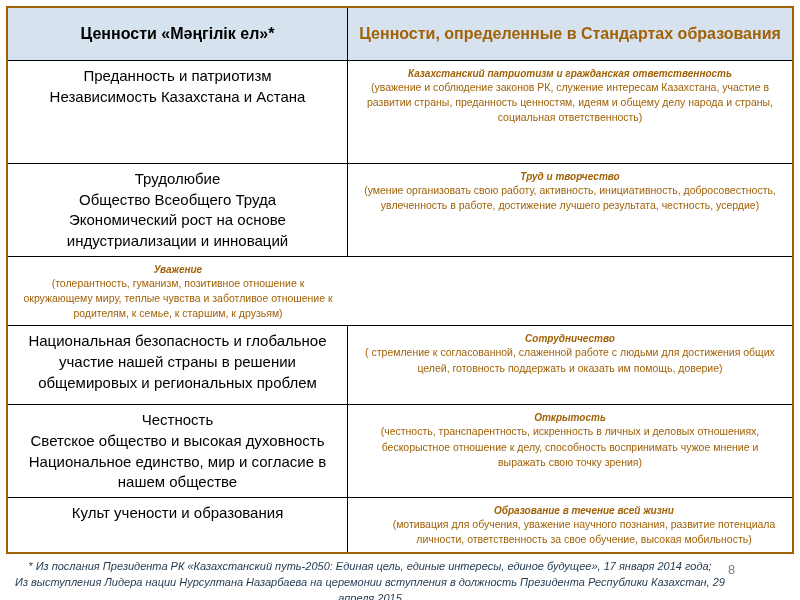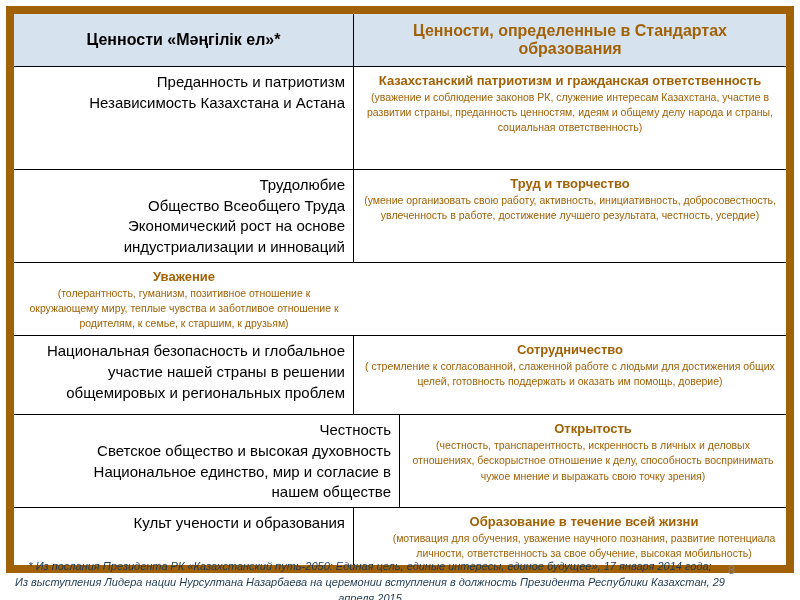--- a/index.html
+++ b/index.html
@@ -8,63 +8,63 @@
     background: #ffffff;
     font-family: "Liberation Sans", sans-serif;
     overflow: hidden;
     position: relative;
   }
   .slide { position: absolute; inset: 0; background: #ffffff; }
 
   .tbl {
     position: absolute;
     left: 6px; top: 6px; width: 788px;
-    border: 8px solid #a16207;
+    border: 2px solid #a16207;
     background: #fff;
   }
   .trow {
     display: grid;
     grid-template-columns: 340px 1fr;
     border-top: 1.5px solid #000;
   }
   .trow.head { border-top: none; background: #d6e2ee; }
 
   .cell-l {
     border-right: 1.5px solid #000;
     padding: 5px 8px 4px 8px;
     font-size: 15px;
     line-height: 1.38;
     color: #000;
     white-space: pre-line;
-    text-align: right;
+    text-align: center;
   }
   .cell-r {
     padding: 4px 10px 4px 10px;
     text-align: center;
     color: #a16207;
   }
   .head .cell-l, .head .cell-r {
     display: flex; align-items: center; justify-content: center;
     font-weight: bold; font-size: 16px; text-align: center;
     white-space: normal; padding: 4px 8px;
   }
   .rtitle {
-    font-size: 13px; font-weight: bold; 
+    font-size: 10px; font-weight: bold; font-style: italic;
     line-height: 1.3; padding-top: 2px;
   }
   .rdesc {
     font-size: 10.5px; line-height: 1.45; margin-top: 0;
   }
 
   .hh  { min-height: 52px; }
   .h1  { min-height: 103px; }
   .h2  { min-height: 90px; }
   .h3  { min-height: 68px; }
   .h4  { min-height: 79px; }
-  .h5  { min-height: 91px; padding-left: 46px; }
+  .h5  { min-height: 91px; }
   .h6  { min-height: 53px; gap: 28px; }
 
   .footnote {
     position: absolute;
     left: 10px; top: 559px; width: 720px;
     font-size: 11px; font-style: italic;
     color: #1f3850;
     text-align: center;
     line-height: 1.45;
   }

